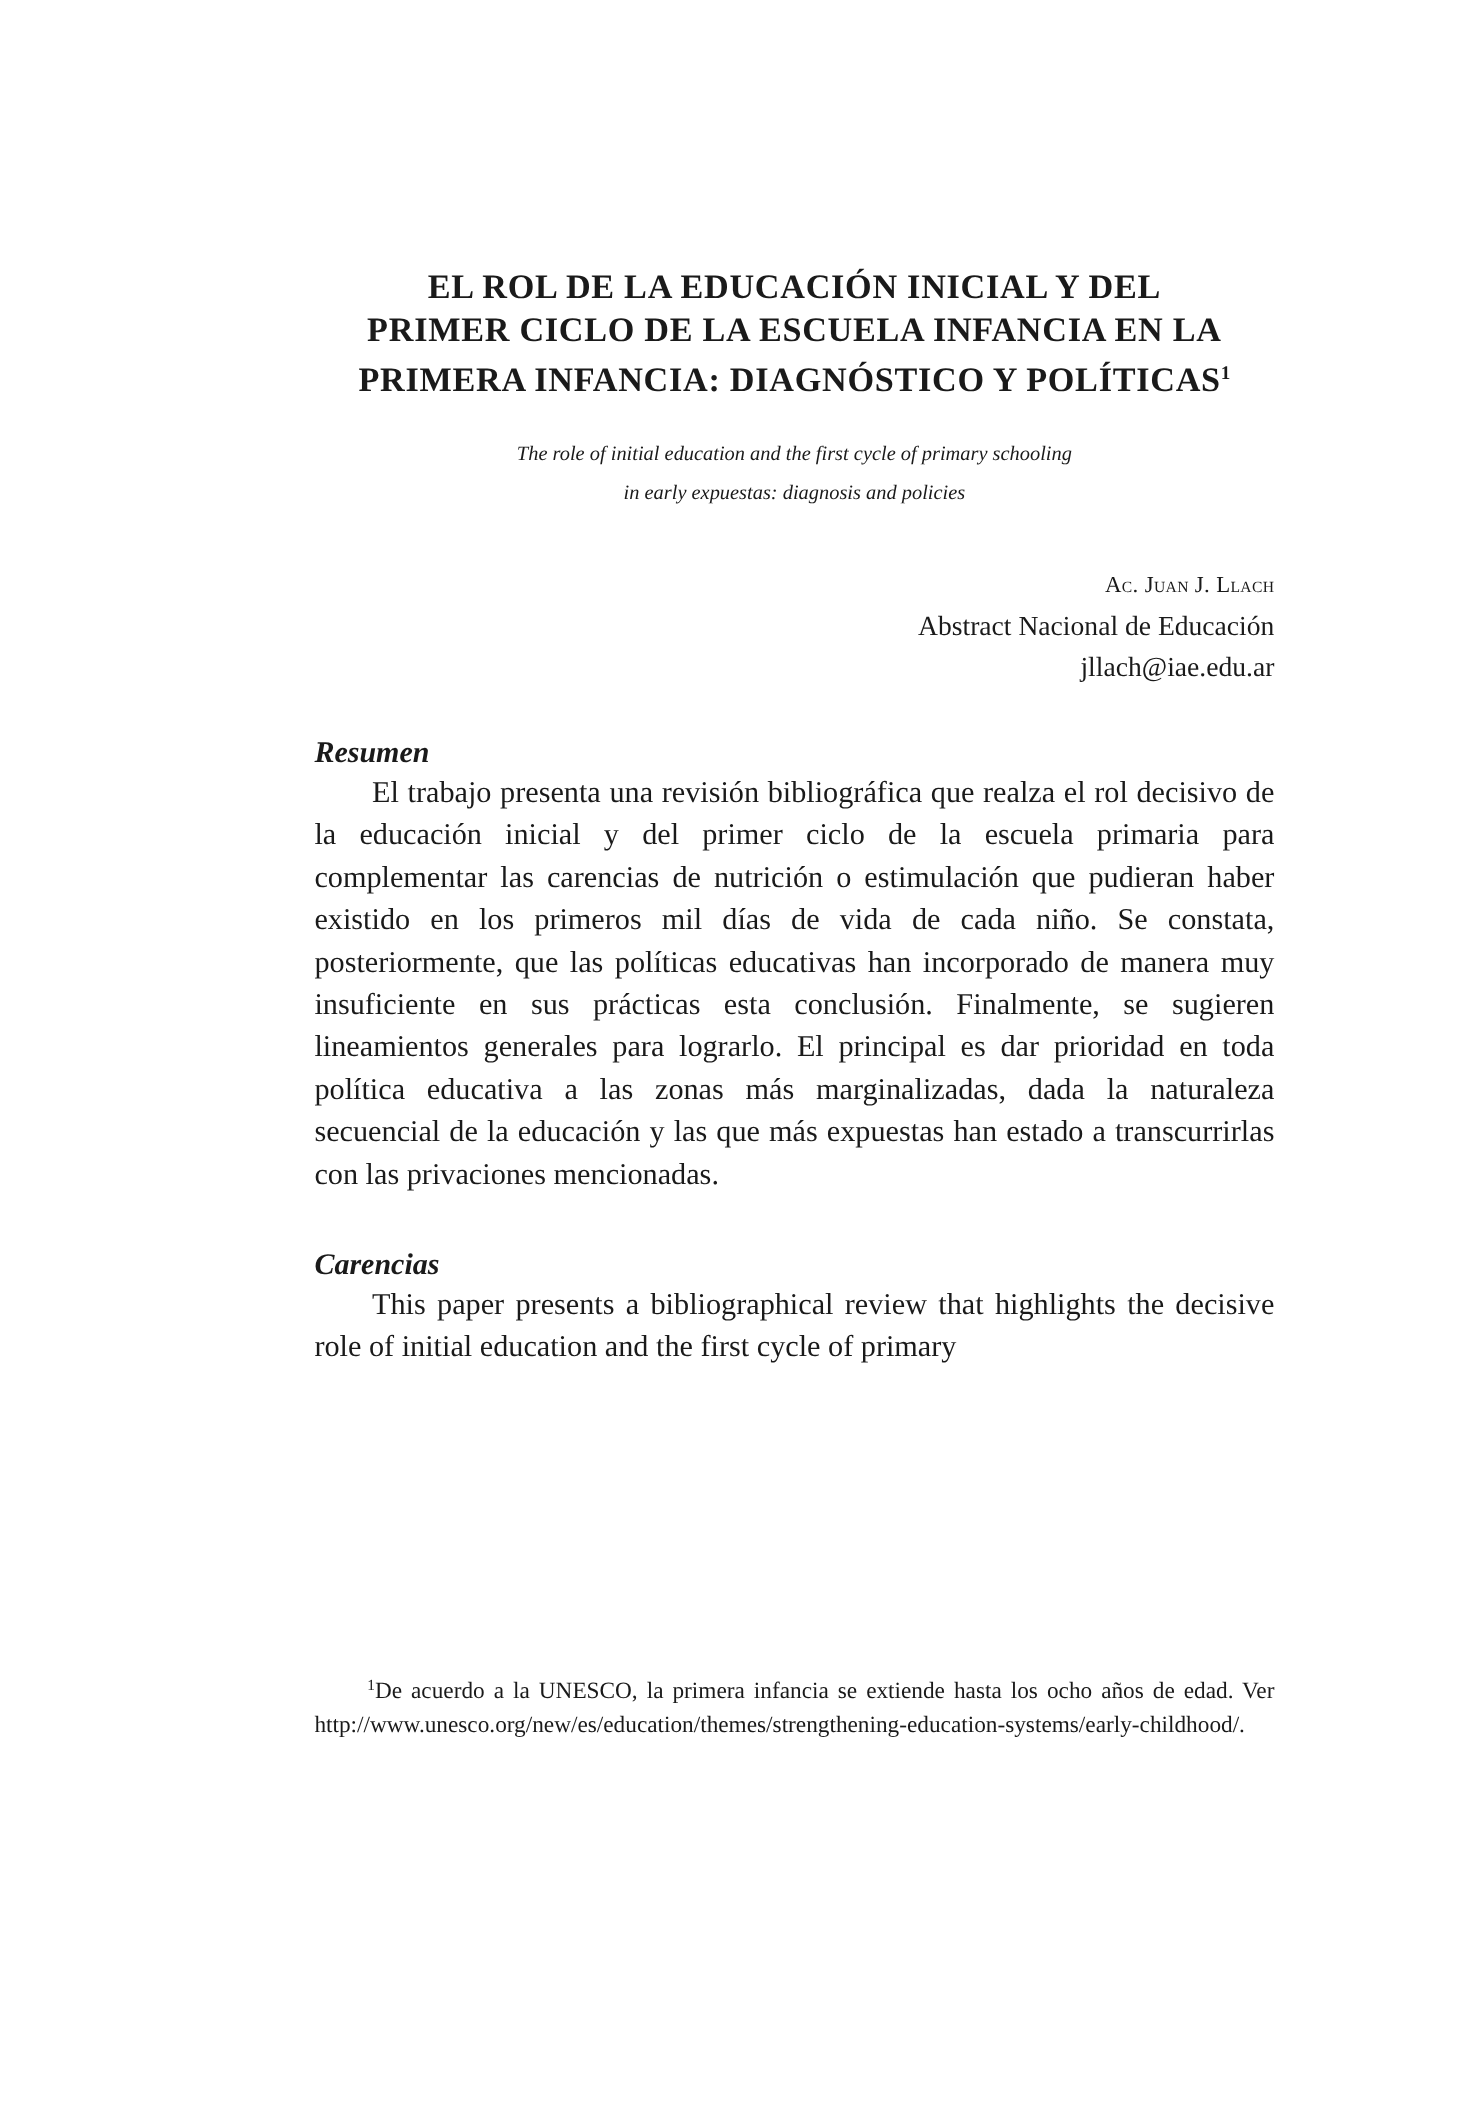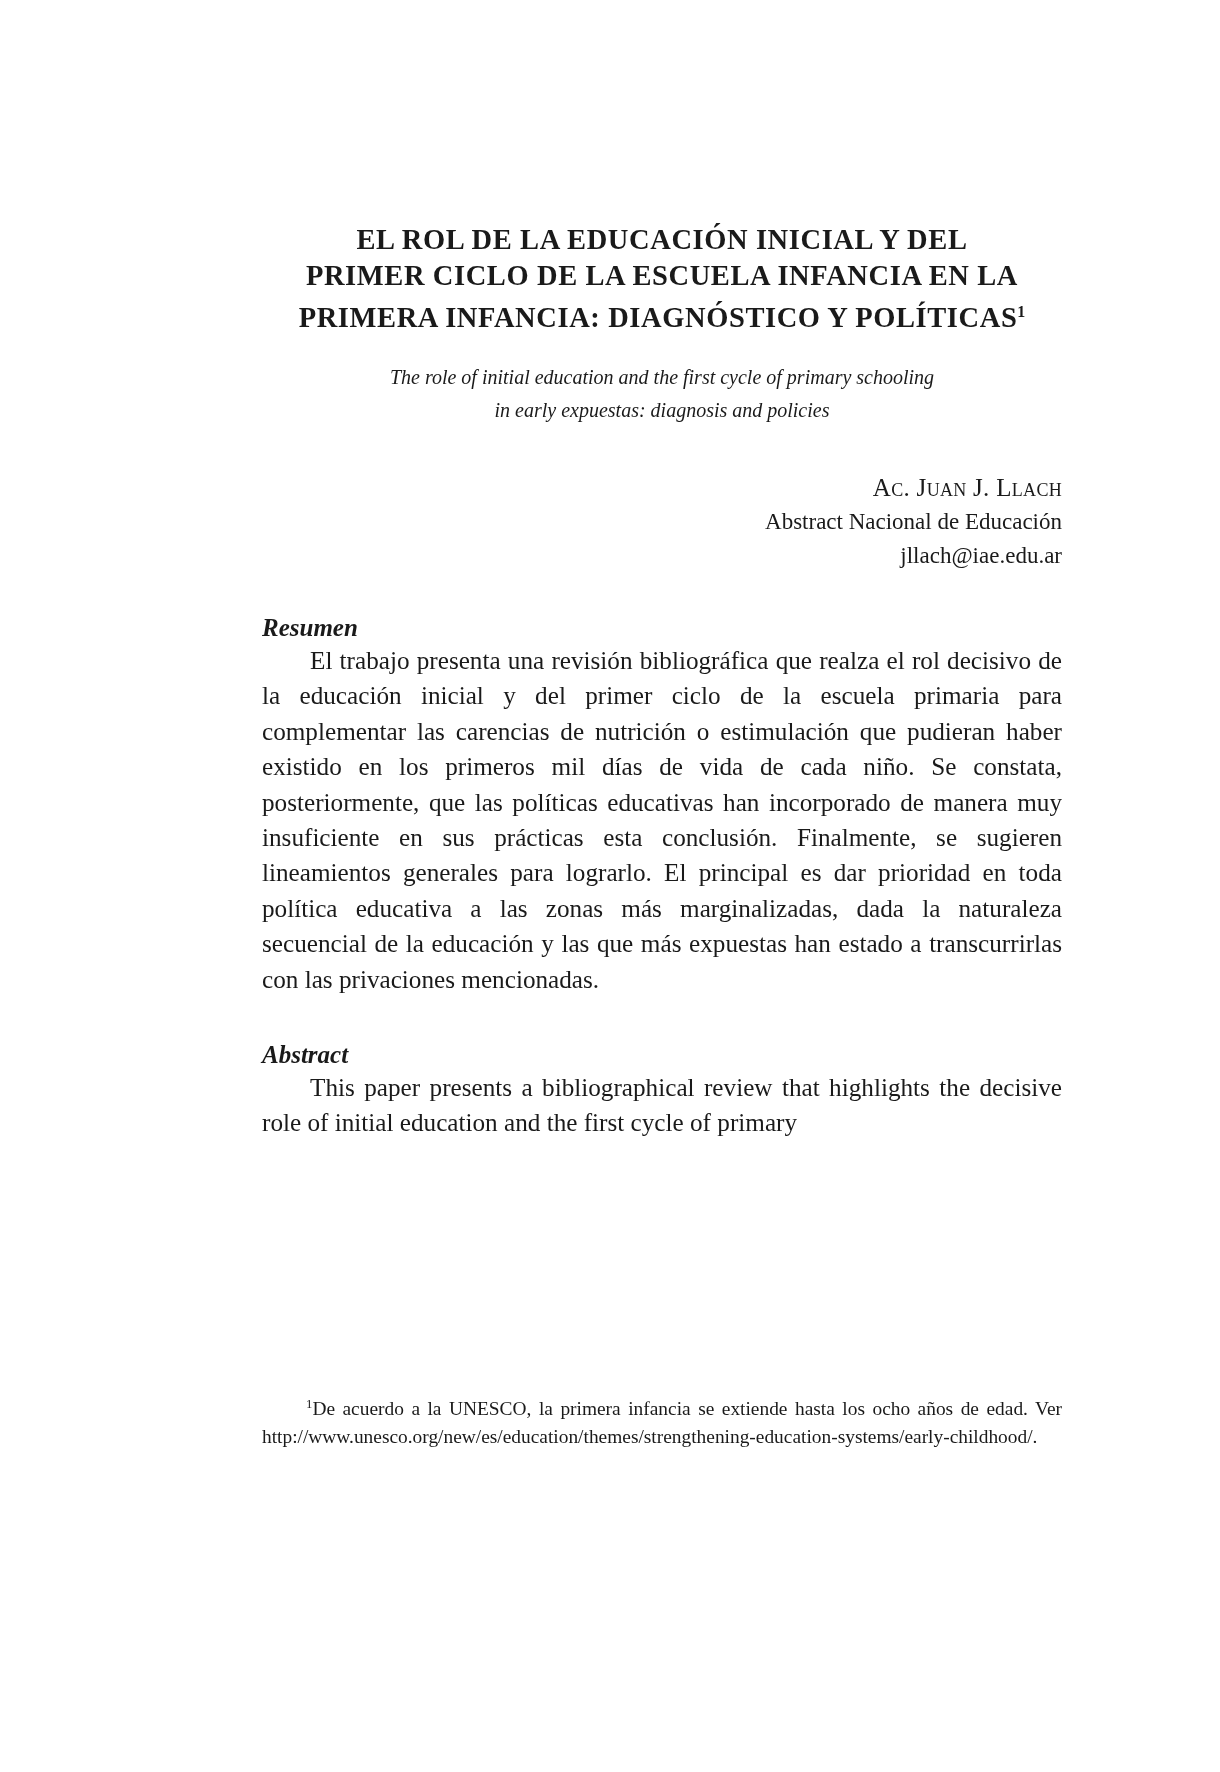--- a/index.html
+++ b/index.html
@@ -52,35 +52,35 @@
     vertical-align: 0.62em;
     letter-spacing: 0;
     font-weight: bold;
   }
 
   
   .subtitle-block {
     margin-top: 25px;
     text-align: center;
     font-style: italic;
-    font-size: 20px;
+    font-size: 17px;
     line-height: 33px;
   }
 
   
   .author-block {
     margin-top: 44px;
     text-align: right;
     font-size: 23px;
     line-height: 34px;
   }
 
   .author-name {
     font-variant: small-caps;
-    font-size: 25px;
+    font-size: 19px;
     letter-spacing: 0.3px;
   }
 
   .author-affil { font-size: 23px; }
   .author-email { font-size: 23px; }
 
   
   .section-heading {
     font-weight: bold;
     font-style: italic;
@@ -153,21 +153,21 @@
 
     <div class="author-block">
       <div class="author-name">Ac. Juan J. Llach</div>
       <div class="author-affil">Abstract Nacional de Educación</div>
       <div class="author-email">jllach@iae.edu.ar</div>
     </div>
 
     <div class="section-heading heading-resumen">Resumen</div>
     <p class="body-par first-after-heading">El trabajo presenta una revisión bibliográfica que realza el rol decisivo de la educación inicial y del primer ciclo de la escuela primaria para complementar las carencias de nutrición o estimulación que pudieran haber existido en los primeros mil días de vida de cada niño. Se constata, posteriormente, que las políticas educativas han incorporado de manera muy insuficiente en sus prácticas esta conclusión. Finalmente, se sugieren lineamientos generales para lograrlo. El principal es dar prioridad en toda política educativa a las zonas más marginalizadas, dada la naturaleza secuencial de la educación y las que más expuestas han estado a transcurrirlas con las privaciones mencionadas.</p>
 
-    <div class="section-heading heading-abstract">Abstract</div>
+    <div class="section-heading heading-abstract">Carencias</div>
     <p class="body-par first-after-heading">This paper presents a bibliographical review that highlights the decisive role of initial education and the first cycle of primary</p>
 
   </div>
 
   <div class="footnote">
     <p><sup>1</sup><span>De acuerdo a la UNESCO, la primera infancia se extiende hasta los ocho años de edad. Ver http://www.unesco.org/new/es/education/themes/strengthening-education-systems/early-childhood/.</span></p>
   </div>
 
 </div>
 

